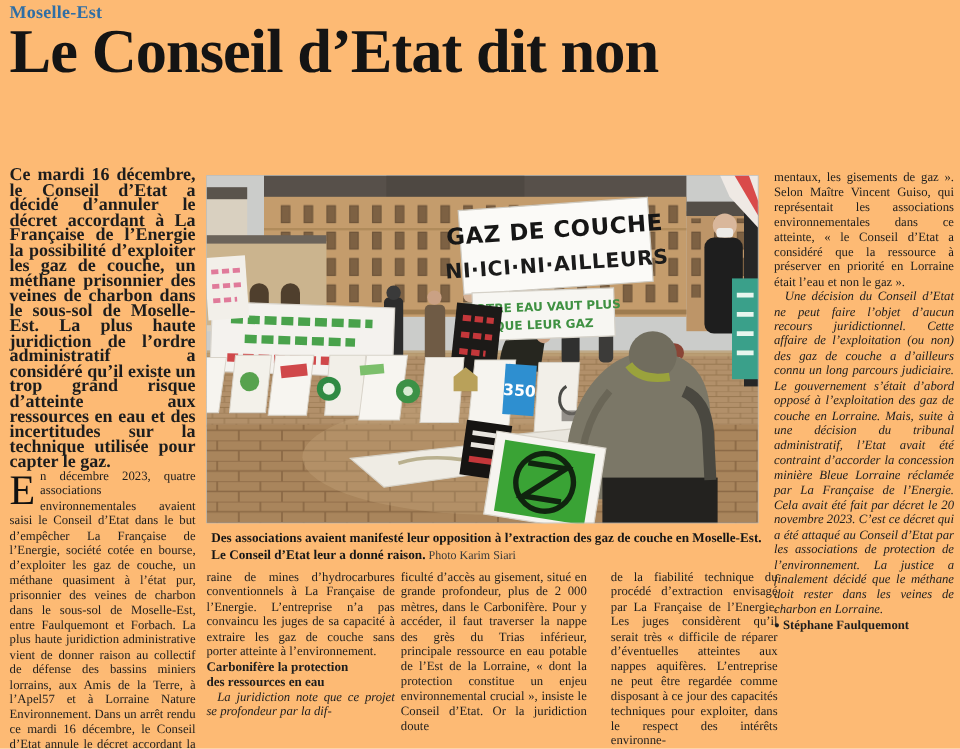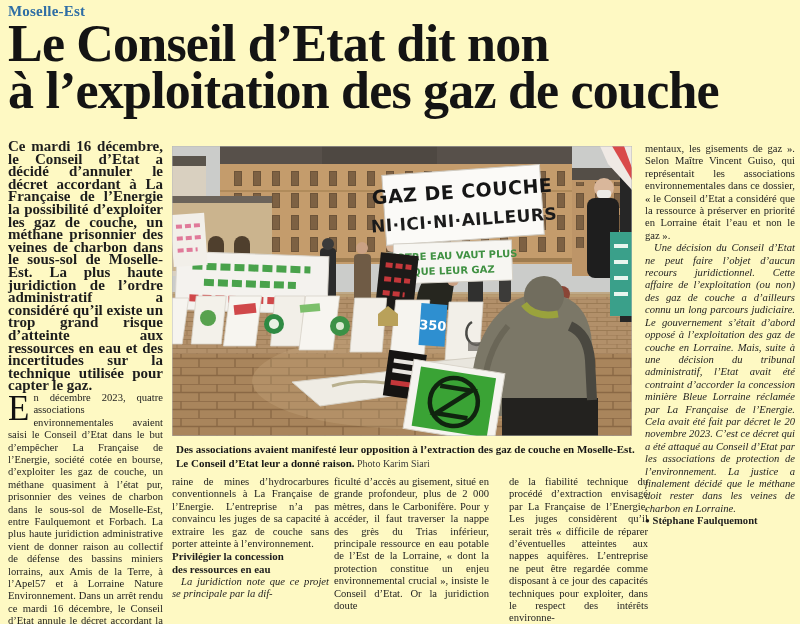--- a/index.html
+++ b/index.html
@@ -1,16 +1,16 @@
 <!DOCTYPE html>
 <html><head>
 <meta charset="utf-8">
 <style>
   html,body{margin:0;padding:0;background:#fff;}
-  #page{position:relative;width:800px;height:624px;background:#fef9c3;overflow:hidden;
+  #page{position:relative;width:800px;height:624px;background:#fdba74;overflow:hidden;
         font-family:"Liberation Serif", serif;color:#1c1c1c;}
   .kicker{position:absolute;left:8px;top:3px;font-size:15px;font-weight:700;color:#2f6ea5;
           font-family:"Liberation Serif", serif;letter-spacing:.2px;}
   .headline{position:absolute;left:8px;top:20px;width:784px;font-weight:700;color:#141414;
             font-size:52px;line-height:47px;letter-spacing:-0.8px;font-family:"Liberation Serif", serif;}
   .col{position:absolute;text-align:justify;font-size:10.6px;line-height:12.4px;color:#1d1d1d;}
   .col p{margin:0;}
   .lead{font-weight:700;font-size:15px;line-height:12.6px;}
   .dropcap{float:left;font-size:35px;line-height:30px;padding:2px 4px 0 0;font-weight:400;color:#111;}
   .subhead{font-weight:700;text-align:left;font-size:10.9px;line-height:12.6px;margin-top:7px;margin-bottom:2px;}
@@ -26,21 +26,20 @@
 </style>
 </head>
 <body>
 
 <div id="page">
 
   <div class="kicker">Moselle-Est</div>
 
   <h1 class="headline" style="margin:0;">
     <span>Le Conseil d’Etat dit non</span><br>
-    <span>à l’exploitation des gaz de couche</span>
   </h1>
 
   <div class="col" style="left:8px;top:140px;width:155px;">
     <p class="lead">Ce mardi 16 décembre, le Conseil d’Etat a décidé d’annuler le décret accordant à La Française de l’Energie la possibilité d’exploiter les gaz de couche, un méthane prisonnier des veines de charbon dans le sous-sol de Moselle-Est. La plus haute juridiction de l’ordre administratif a considéré qu’il existe un trop grand risque d’atteinte aux ressources en eau et des incertitudes sur la technique utilisée pour capter le gaz.</p>
     <p class="mt"><span class="dropcap">E</span><span>n décembre 2023, quatre associations environnementales avaient saisi le Conseil d’Etat dans le but d’empêcher La Française de l’Energie, société cotée en bourse, d’exploiter les gaz de couche, un méthane quasiment à l’état pur, prisonnier des veines de charbon dans le sous-sol de Moselle-Est, entre Faulquemont et Forbach. La plus haute juridiction administrative vient de donner raison au collectif de défense des bassins miniers lorrains, aux Amis de la Terre, à l’Apel57 et à Lorraine Nature Environnement. Dans un arrêt rendu ce mardi 16 décembre, le Conseil d’Etat annule le décret accordant la concession Bleue Lor-</span></p>
   </div>
 
   <div class="photo">
     <svg width="460" height="290" viewBox="0 0 460 290">
       <defs>
@@ -223,35 +222,35 @@
     </svg>
   </div>
 
   <p class="caption" style="margin:4px;">
     <span>Des associations avaient manifesté leur opposition à l’extraction des gaz de couche en Moselle-Est. Le Conseil d’Etat leur a donné raison.</span><span class="credit"> Photo Karim Siari</span>
   </p>
 
   <div class="col" style="left:172px;top:476px;width:157px;">
     <p>raine de mines d’hydrocarbures conventionnels à La Française de l’Energie. L’entreprise n’a pas convaincu les juges de sa capacité à extraire les gaz de couche sans porter atteinte à l’environnement.</p>
     <p class="subhead">
-      <span>Privilégier la concession</span><br>
+      <span>Carbonifère la protection</span><br>
       <span>des ressources en eau</span>
     </p>
-    <p class="indent">La juridiction note que ce projet se principale par la dif-</p>
+    <p class="indent">La juridiction note que ce projet se profondeur par la dif-</p>
   </div>
 
   <div class="col" style="left:334px;top:476px;width:155px;">
     <p>ficulté d’accès au gisement, situé en grande profondeur, plus de 2 000 mètres, dans le Carbonifère. Pour y accéder, il faut traverser la nappe des grès du Trias inférieur, principale ressource en eau potable de l’Est de la Lorraine, « dont la protection constitue un enjeu environnemental crucial », insiste le Conseil d’Etat. Or la juridiction doute</p>
   </div>
 
   <div class="col" style="left:493px;top:476px;width:139px;margin-left:16px;">
     <p>de la fiabilité technique du procédé d’extraction envisagé par La Française de l’Energie. Les juges considèrent qu’il serait très « difficile de réparer d’éventuelles atteintes aux nappes aquifères. L’entreprise ne peut être regardée comme disposant à ce jour des capacités techniques pour exploiter, dans le respect des intérêts environne-</p>
   </div>
 
   <div class="col" style="left:645px;top:143px;width:150px;">
-    <p>mentaux, les gisements de gaz ». Selon Maître Vincent Guiso, qui représentait les associations environnementales dans ce dossier, « le Conseil d’Etat a considéré que la ressource à préserver en priorité en Lorraine était l’eau et non le gaz ».</p>
+    <p>mentaux, les gisements de gaz ». Selon Maître Vincent Guiso, qui représentait les associations environnementales dans ce atteinte, « le Conseil d’Etat a considéré que la ressource à préserver en priorité en Lorraine était l’eau et non le gaz ».</p>
     <p class="indent">Une décision du Conseil d’Etat ne peut faire l’objet d’aucun recours juridictionnel. Cette affaire de l’exploitation (ou non) des gaz de couche a d’ailleurs connu un long parcours judiciaire. Le gouvernement s’était d’abord opposé à l’exploitation des gaz de couche en Lorraine. Mais, suite à une décision du tribunal administratif, l’Etat avait été contraint d’accorder la concession minière Bleue Lorraine réclamée par La Française de l’Energie. Cela avait été fait par décret le 20 novembre 2023. C’est ce décret qui a été attaqué au Conseil d’Etat par les associations de protection de l’environnement. La justice a finalement décidé que le méthane doit rester dans les veines de charbon en Lorraine.</p>
     <p class="byline">
       <span class="dot">●</span><span> Stéphane Faulquemont</span>
     </p>
   </div>
 
 </div>
 
 </body></html>

